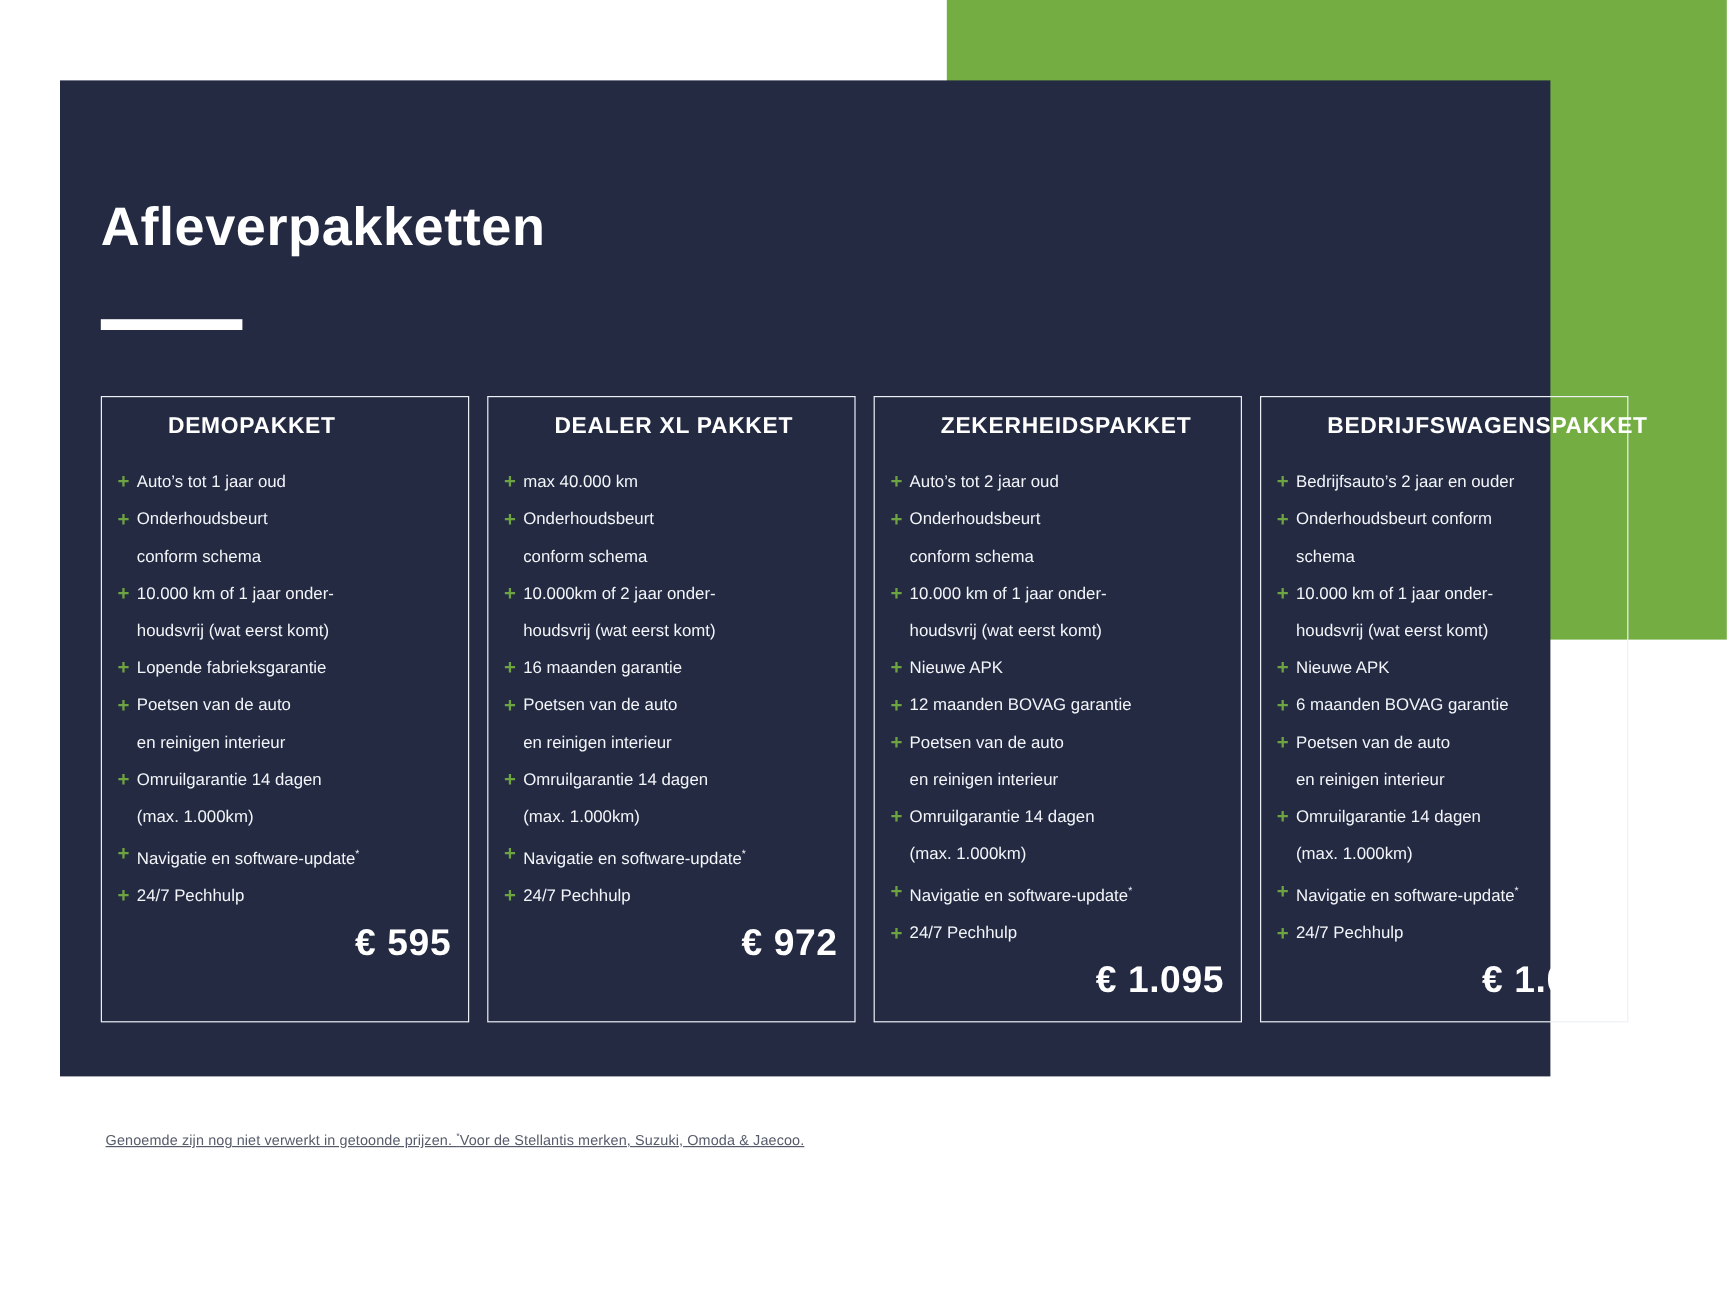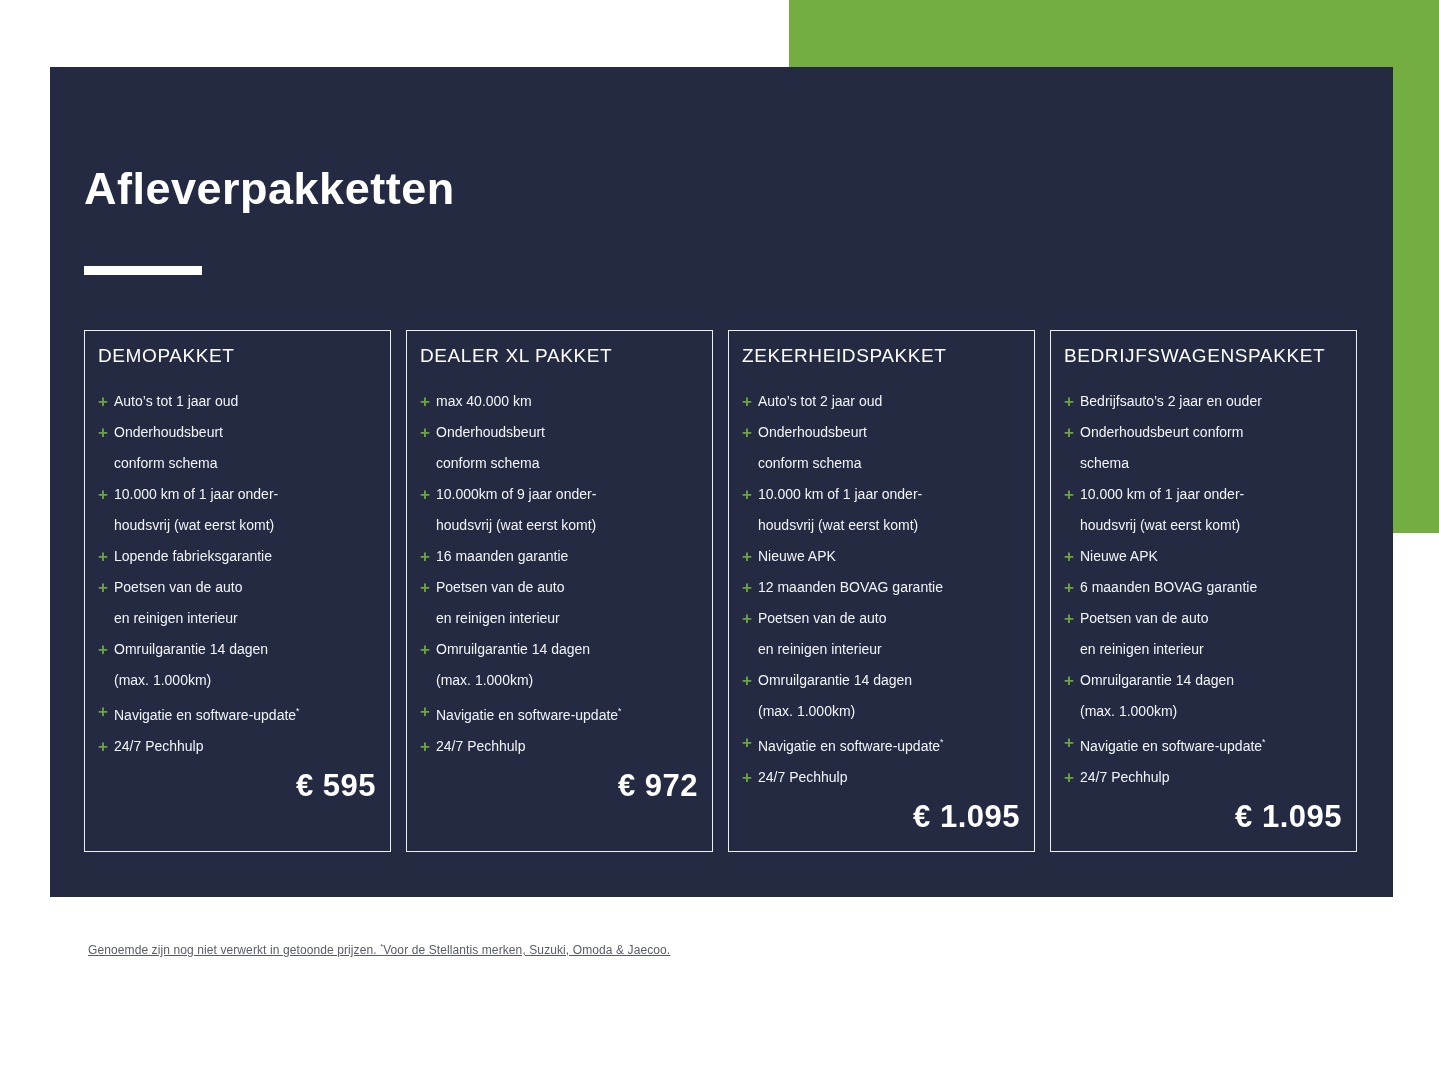--- a/index.html
+++ b/index.html
@@ -12,21 +12,21 @@
   .page { position: absolute; inset: 0; width: 1439px; height: 1080px; background: #ffffff; }
 
   .green-block {
     position: absolute;
     left: 789px; top: 0; width: 650px; height: 533px;
     background: var(--accent-green, #74AD42);
   }
 
   .panel {
     position: absolute;
-    left: 50px; top: 67px; width: 1343px; height: 830px;
+    left: 50px; top: 67px; width: 1242px; height: 830px;
     background: var(--navy, #232A42);
   }
 
   .page-title {
     position: absolute; left: 34px; top: 96px;
     color: #ffffff; font-size: 45px; font-weight: bold;
     letter-spacing: 0.5px; line-height: 1.15; white-space: nowrap;
   }
   .title-underline {
     position: absolute; left: 34px; top: 199px;
@@ -38,22 +38,22 @@
     display: flex; gap: 15px;
   }
   .card {
     width: 307px; height: 522px;
     border: 1.5px solid var(--card-border, #EDF0F5);
     padding: 12px 14px 0 13px;
     background: transparent;
     display: flex; flex-direction: column;
   }
   .card-title {
-    color: #ffffff; font-size: 19px; font-weight: normal;
-    letter-spacing: 0.6px; line-height: 26px; white-space: nowrap;
+    color: #ffffff; font-size: 19px; font-weight: bold;
+    letter-spacing: 0.6px; line-height: 26px; white-space: nowrap; margin-left: 42px;
   }
   .features {
     list-style: none; margin-top: 17px;
   }
   .feature { display: flex; align-items: flex-start; }
   .plus {
     flex: 0 0 16px; color: var(--plus-green, #6DA441);
     font-weight: bold; font-size: 17px; line-height: 31px;
   }
   .lines { flex: 1 1 auto; }
@@ -154,21 +154,21 @@
             <li class="feature">
               <span class="plus">+</span>
               <div class="lines">
                 <div class="line">Onderhoudsbeurt</div>
                 <div class="line">conform schema</div>
               </div>
             </li>
             <li class="feature">
               <span class="plus">+</span>
               <div class="lines">
-                <div class="line">10.000km of 9 jaar onder-</div>
+                <div class="line">10.000km of 2 jaar onder-</div>
                 <div class="line">houdsvrij (wat eerst komt)</div>
               </div>
             </li>
             <li class="feature">
               <span class="plus">+</span>
               <div class="lines">
                 <div class="line">16 maanden garantie</div>
               </div>
             </li>
             <li class="feature">

